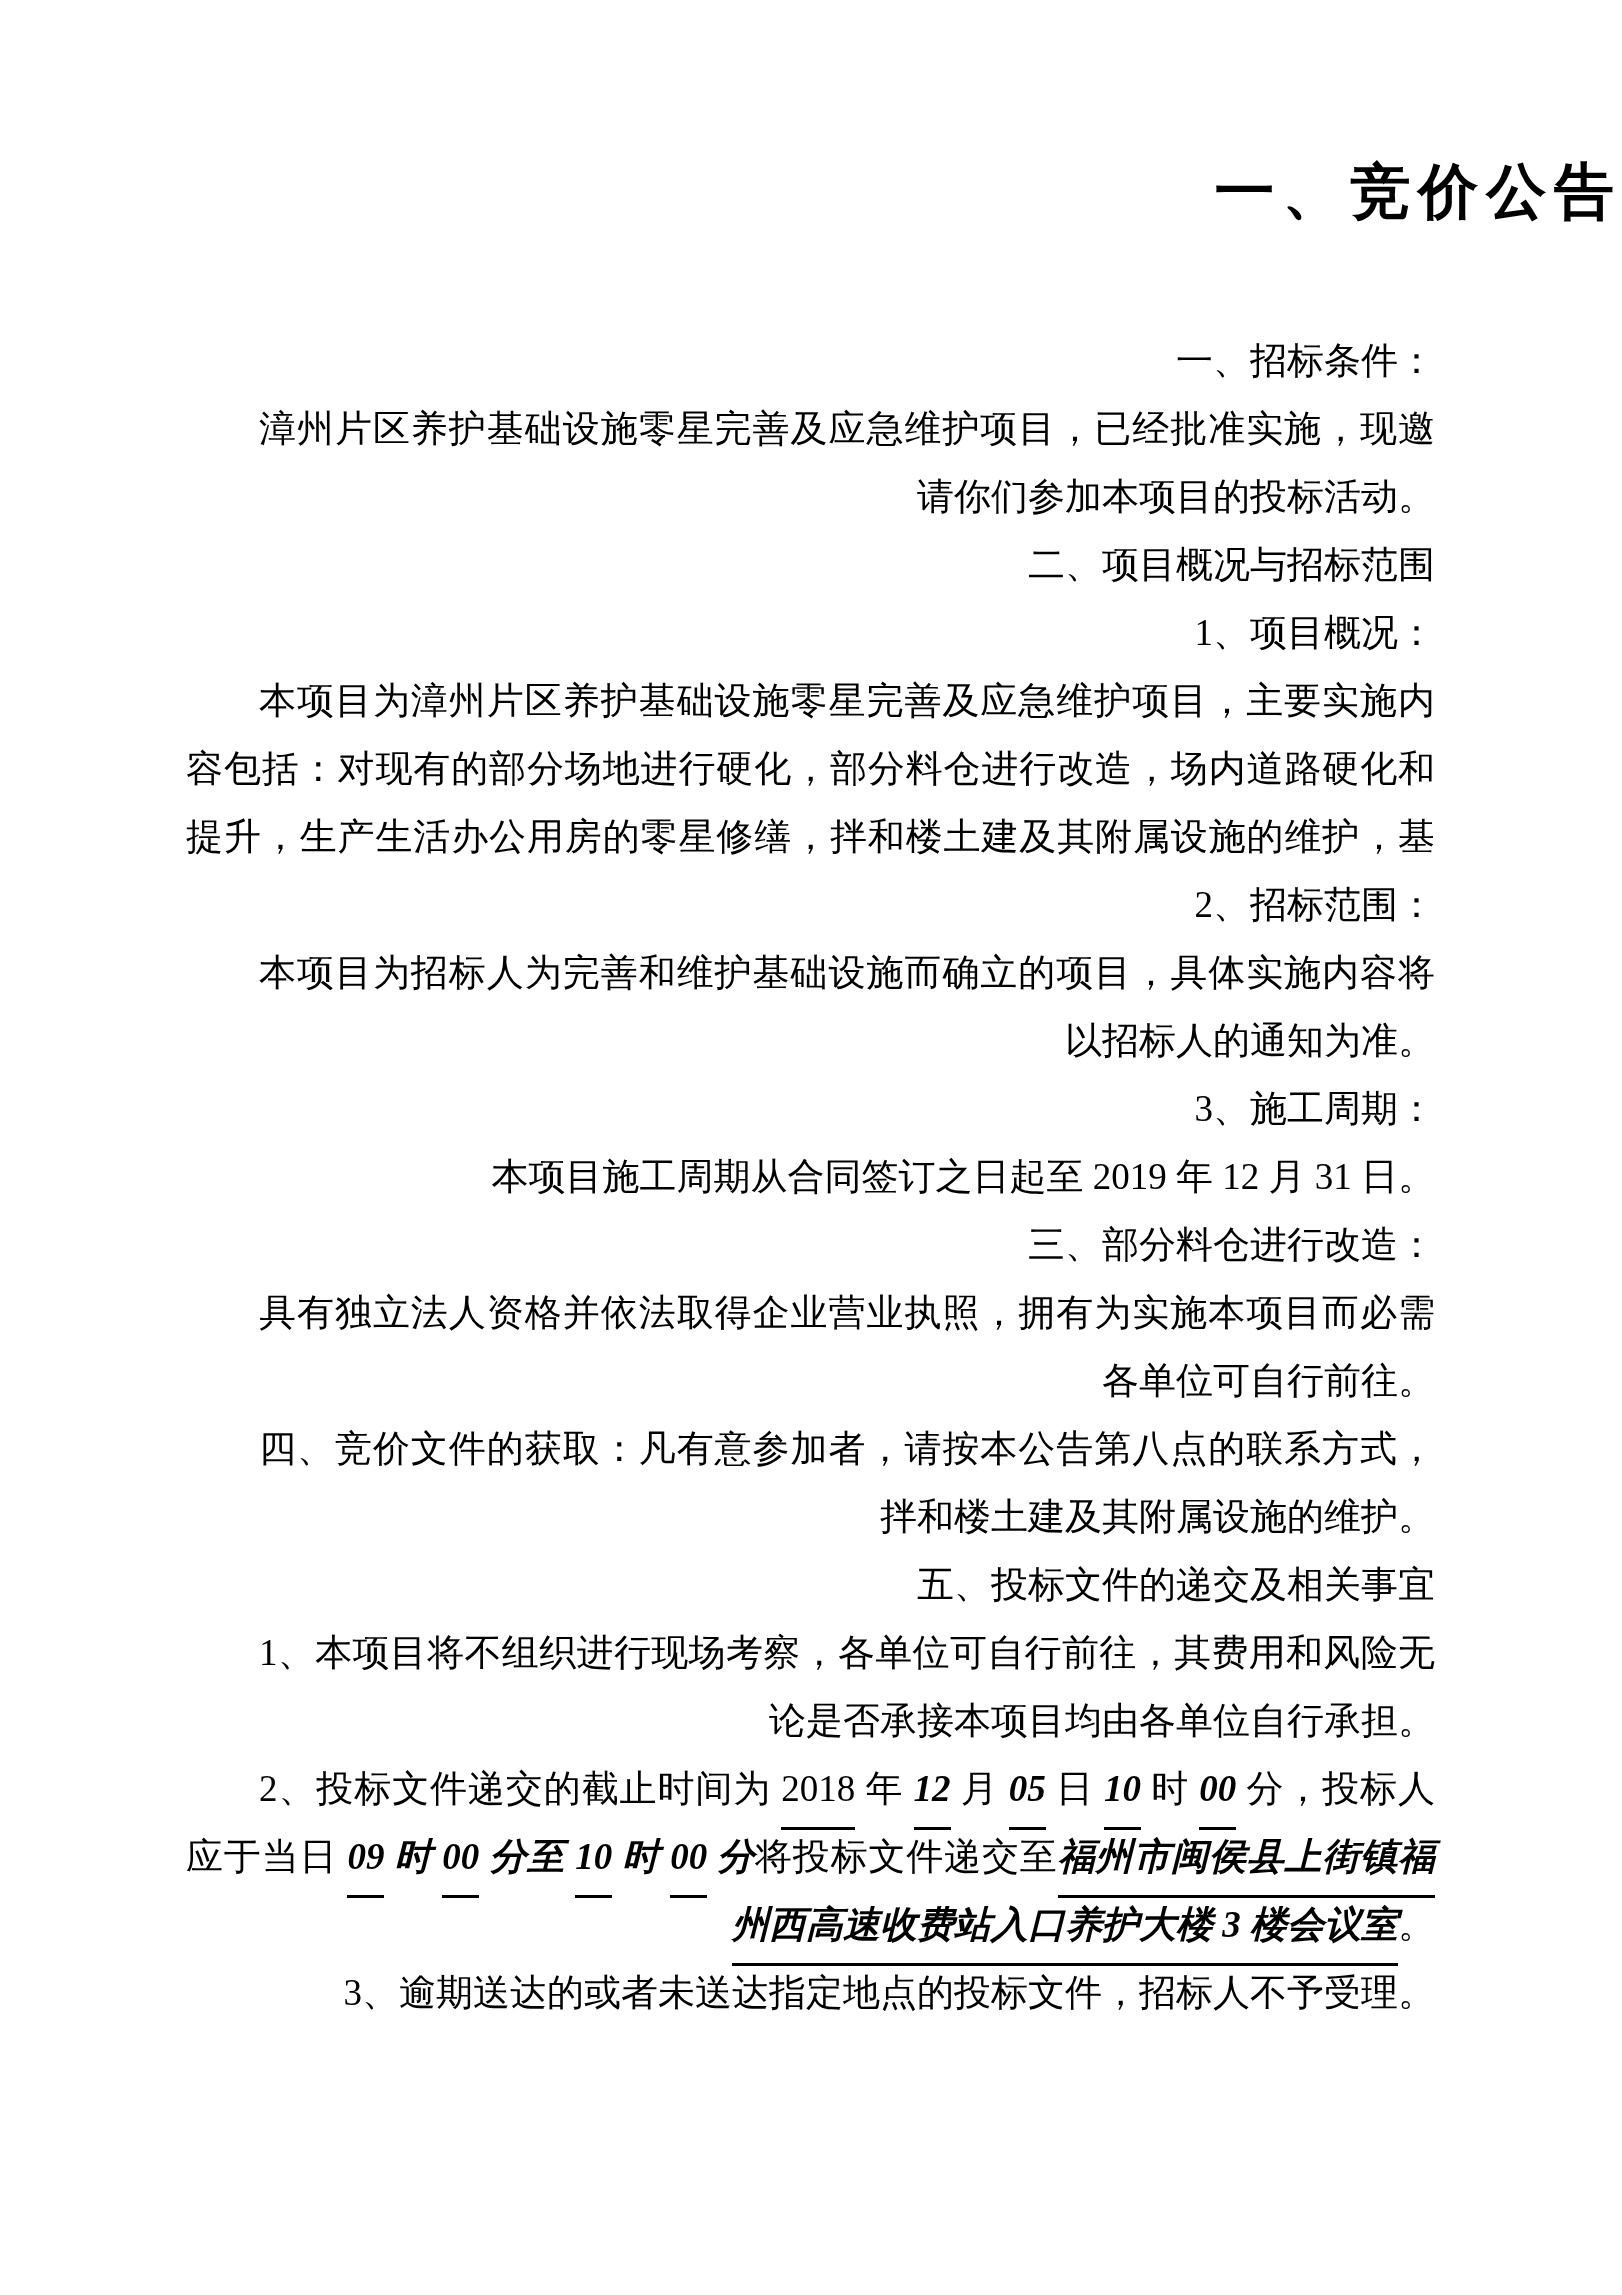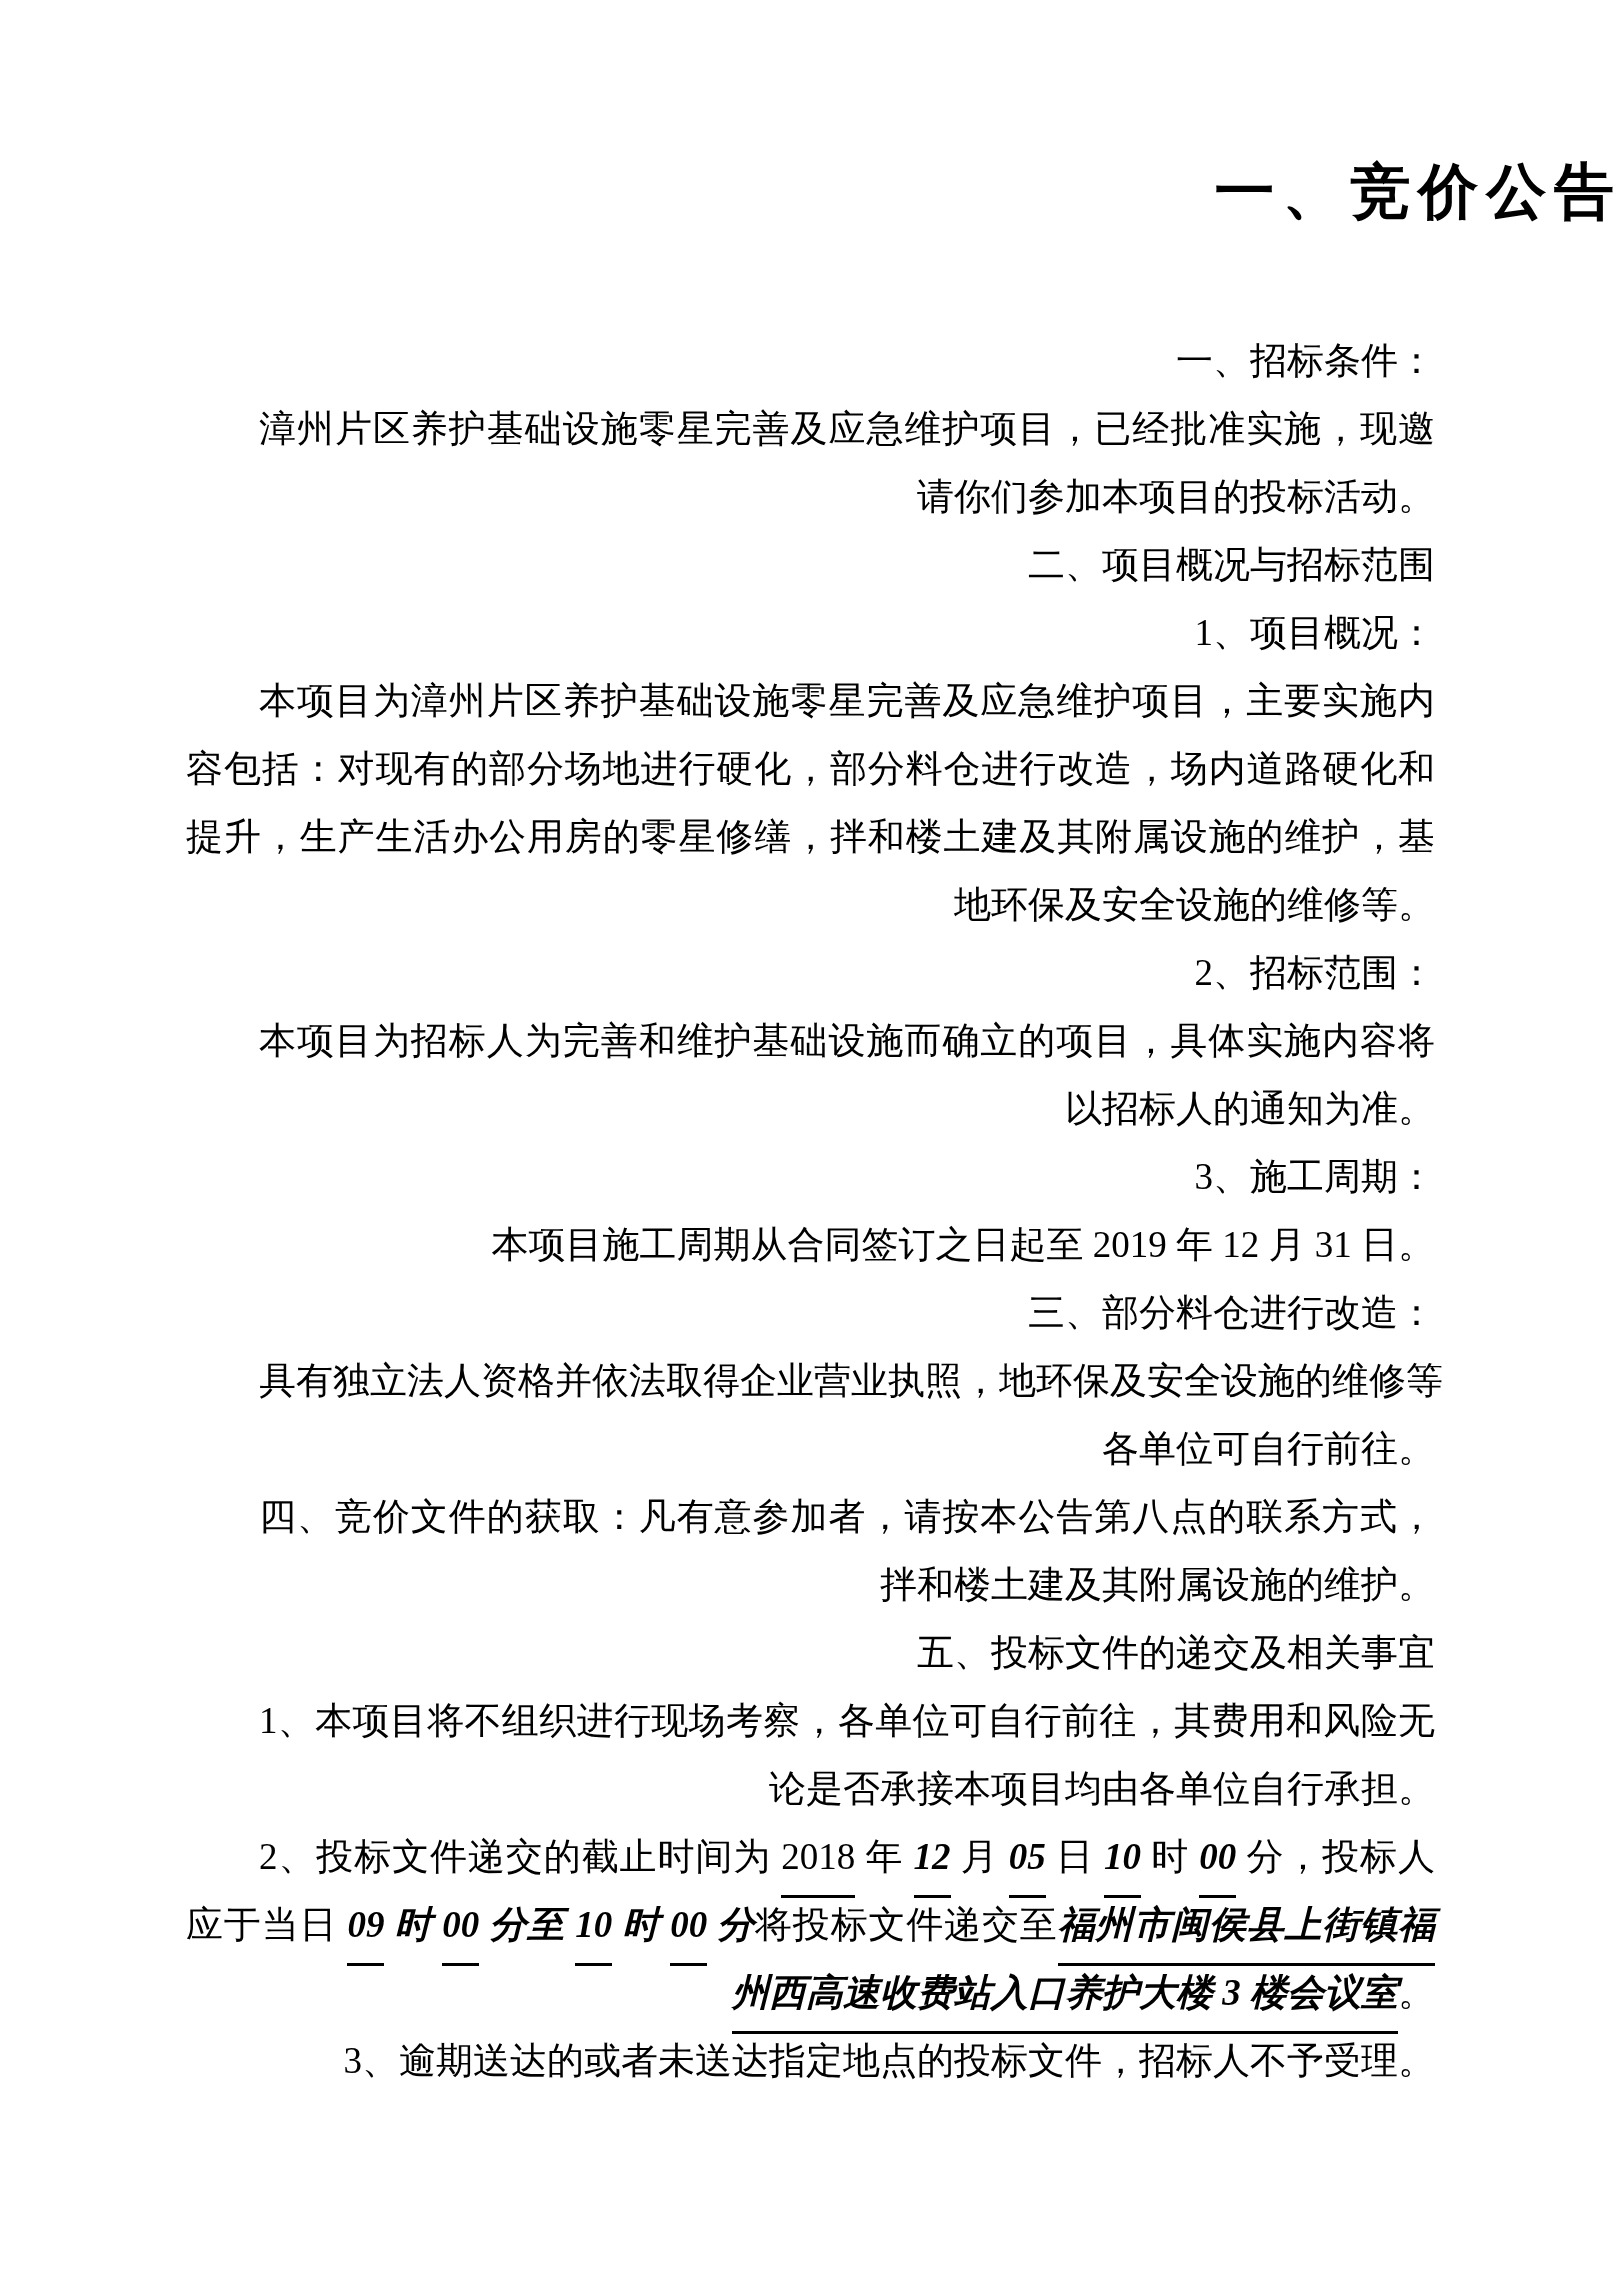--- a/index.html
+++ b/index.html
@@ -66,28 +66,27 @@
   <div class="doc-title">一、竞价公告</div>
   <div class="doc-body">
       <div class="line indent"><span class="">一、招标条件：</span></div>
       <div class="line indent justify"><span class="">漳州片区养护基础设施零星完善及应急维护项目，已经批准实施，现邀</span></div>
       <div class="line"><span class="">请你们参加本项目的投标活动。</span></div>
       <div class="line indent"><span class="">二、项目概况与招标范围</span></div>
       <div class="line indent"><span class="">1、项目概况：</span></div>
       <div class="line indent justify"><span class="">本项目为漳州片区养护基础设施零星完善及应急维护项目，主要实施内</span></div>
       <div class="line justify"><span class="">容包括：对现有的部分场地进行硬化，部分料仓进行改造，场内道路硬化和</span></div>
       <div class="line justify"><span class="">提升，生产生活办公用房的零星修缮，拌和楼土建及其附属设施的维护，基</span></div>
-      <div class="line"><span class="">地环保及安全设施的维修等。</span></div>
       <div class="line indent"><span class="">2、招标范围：</span></div>
       <div class="line indent justify"><span class="">本项目为招标人为完善和维护基础设施而确立的项目，具体实施内容将</span></div>
       <div class="line"><span class="">以招标人的通知为准。</span></div>
       <div class="line indent"><span class="">3、施工周期：</span></div>
       <div class="line indent"><span class="">本项目施工周期从合同签订之日起至 2019 年 12 月 31 日。</span></div>
       <div class="line indent"><span class="">三、部分料仓进行改造：</span></div>
-      <div class="line indent justify"><span class="">具有独立法人资格并依法取得企业营业执照，地环保及安全设施的维修等</span></div>
+      <div class="line indent justify"><span class="">具有独立法人资格并依法取得企业营业执照，拥有为实施本项目而必需</span></div>
       <div class="line"><span class="">各单位可自行前往。</span></div>
       <div class="line indent justify"><span class="">四、竞价文件的获取：凡有意参加者，请按本公告第八点的联系方式，</span></div>
       <div class="line"><span class="">拌和楼土建及其附属设施的维护。</span></div>
       <div class="line indent"><span class="">五、投标文件的递交及相关事宜</span></div>
       <div class="line indent justify"><span class="">1、本项目将不组织进行现场考察，各单位可自行前往，其费用和风险无</span></div>
       <div class="line"><span class="">论是否承接本项目均由各单位自行承担。</span></div>
       <div class="line indent justify"><span class="">2、投标文件递交的截止时间为 </span><span class="u">2018</span><span class=""> 年 </span><span class="b u">12</span><span class=""> 月 </span><span class="b u">05</span><span class=""> 日 </span><span class="b u">10</span><span class=""> 时 </span><span class="b u">00</span><span class=""> 分，投标人</span></div>
       <div class="line justify"><span class="">应于当日 </span><span class="b u">09</span><span class="b "> 时 </span><span class="b u">00</span><span class="b "> 分至 </span><span class="b u">10</span><span class="b "> 时 </span><span class="b u">00</span><span class="b "> 分</span><span class="">将投标文件递交至</span><span class="b u">福州市闽侯县上街镇福</span></div>
       <div class="line"><span class="b u">州西高速收费站入口养护大楼 3 楼会议室</span><span class="">。</span></div>
       <div class="line indent"><span class="">3、逾期送达的或者未送达指定地点的投标文件，招标人不予受理。</span></div>

